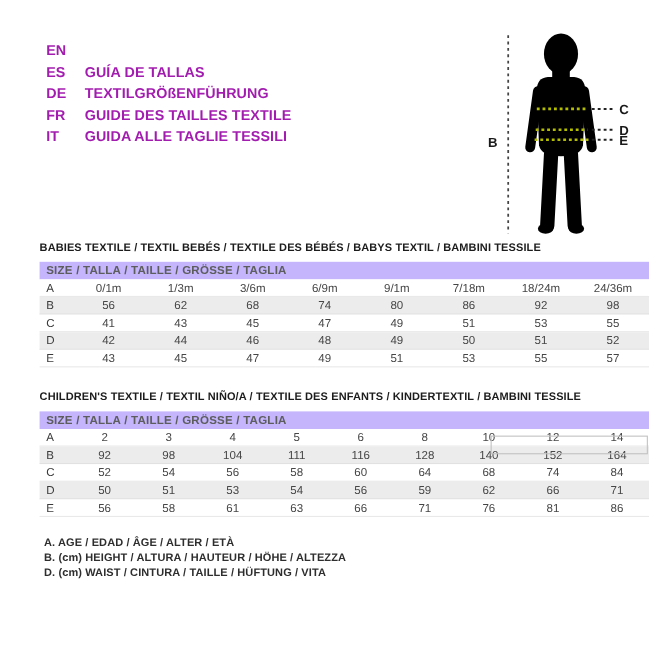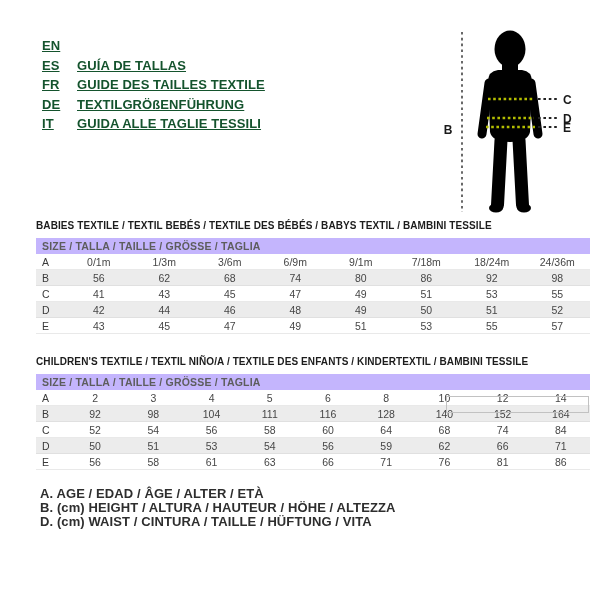--- a/index.html
+++ b/index.html
@@ -7,21 +7,21 @@
   body {
     width:600px; height:600px;
     font-family:"Liberation Sans","DejaVu Sans",sans-serif;
     -webkit-font-smoothing:antialiased;
   }
   .canvas { position:relative; width:600px; height:600px; background:#fff; overflow:hidden; }
 
   
   .lang-block { position:absolute; left:42px; top:36px; }
   .lang-row { display:flex; height:19.5px; align-items:center;
-              font-size:13px; font-weight:700; color:#14532d; letter-spacing:0.1px;text-decoration:underline; }
+              font-size:13px; font-weight:700; color:#a21caf; letter-spacing:0.1px; }
   .lang-code { width:35px; flex:0 0 35px; }
 
   
   .figure-svg { position:absolute; left:433px; top:18px; }
 
   
   .section { position:absolute; left:36px; width:554px; }
   .section-title { font-size:10px; font-weight:700; color:#1c1c1c;
                    letter-spacing:0.1px; white-space:nowrap; }
   .size-table { margin-top:7px; }
@@ -32,43 +32,43 @@
   .trow.stripe { background:#ececec; border-bottom:1px solid #e0e0e0; }
   .tlabel { flex:0 0 30px; padding-left:6px; color:#3a3a3a; }
   .tcell { flex:1 1 0; text-align:center; }
 
   
   .sel-box { position:absolute; left:446px; top:396px; width:143px; height:17px;
              border:1px solid #c2c2c2; background:transparent; pointer-events:none; }
 
   
   .legend { position:absolute; left:40px; top:487px; }
-  .legend-line { font-size:13px; font-weight:700; color:#2e2e2e;
+  .legend-line { font-size:10px; font-weight:700; color:#2e2e2e;
                  line-height:14px; letter-spacing:0.1px; white-space:nowrap; }
 </style>
 </head>
 <body>
 
 <div class="canvas">
 
   <div class="lang-block">
     <div class="lang-row">
       <span class="lang-code">EN</span>
     </div>
     <div class="lang-row">
       <span class="lang-code">ES</span>
       <span class="lang-title">GUÍA DE TALLAS</span>
     </div>
     <div class="lang-row">
+      <span class="lang-code">DE</span>
+      <span class="lang-title">TEXTILGRÖßENFÜHRUNG</span>
+    </div>
+    <div class="lang-row">
       <span class="lang-code">FR</span>
       <span class="lang-title">GUIDE DES TAILLES TEXTILE</span>
-    </div>
-    <div class="lang-row">
-      <span class="lang-code">DE</span>
-      <span class="lang-title">TEXTILGRÖßENFÜHRUNG</span>
     </div>
     <div class="lang-row">
       <span class="lang-code">IT</span>
       <span class="lang-title">GUIDA ALLE TAGLIE TESSILI</span>
     </div>
   </div>
 
   <svg class="figure-svg" width="165" height="205" viewBox="0 0 165 205">
 
     <line x1="29" y1="14" x2="29" y2="194" stroke="#444" stroke-width="1.6" stroke-dasharray="2.6 3.2"></line>

